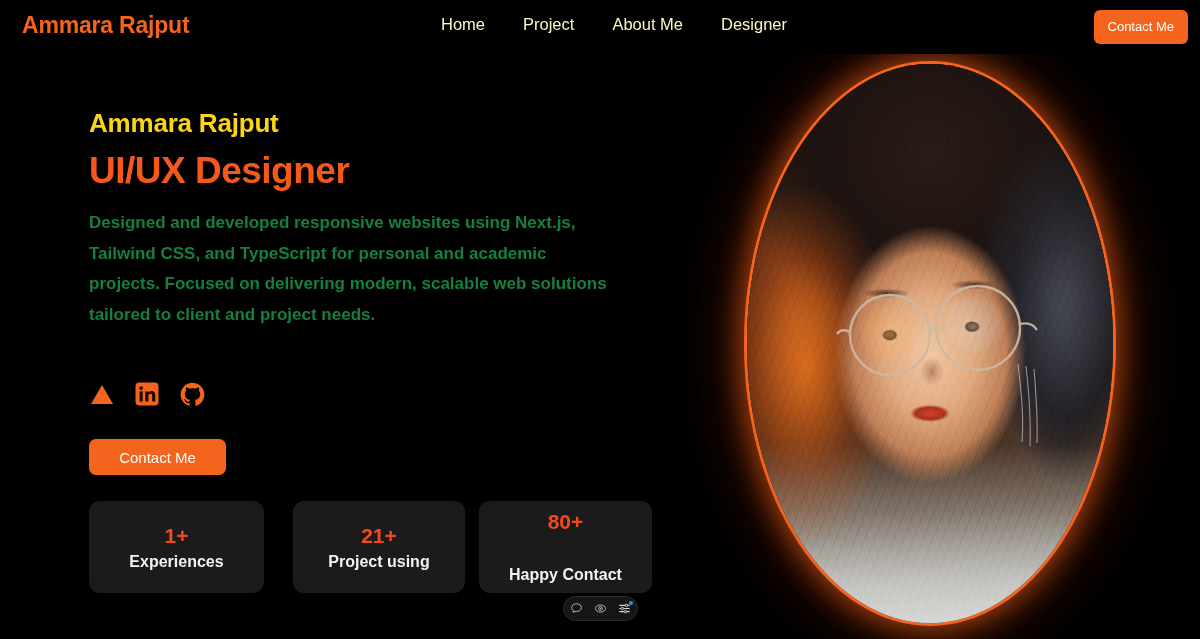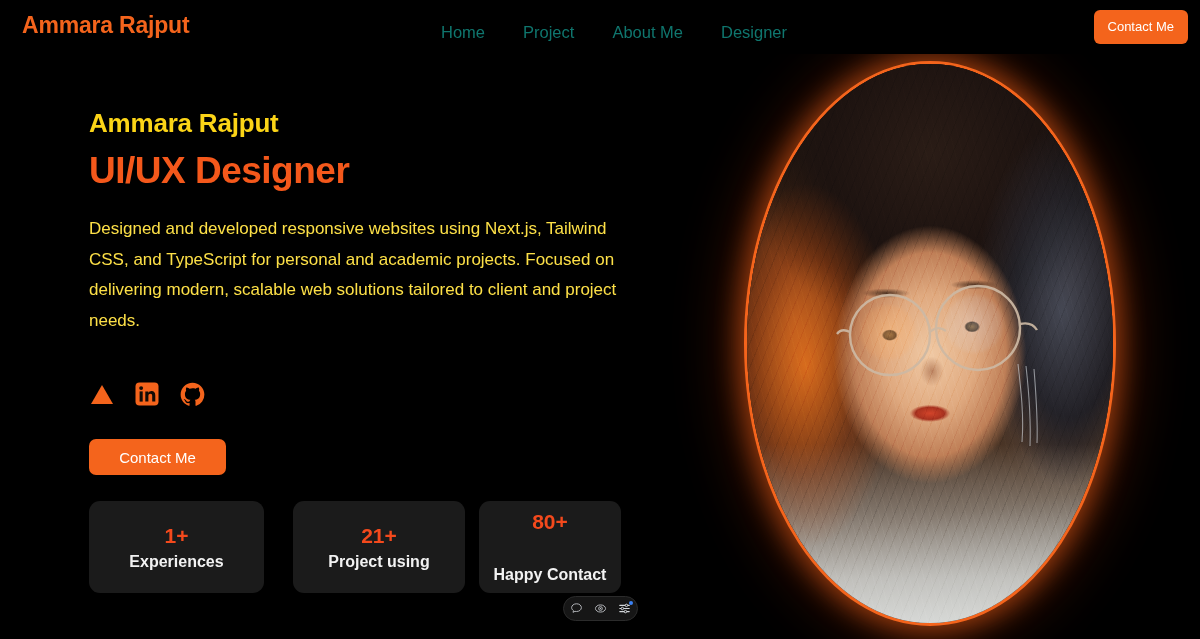--- a/index.html
+++ b/index.html
@@ -44,24 +44,23 @@
     position: absolute;
     left: 441px;
     top: 15px;
     display: flex;
     align-items: center;
     gap: 38px;
   }
 
   .nav-link {
     font-size: 16.5px;
-    color: #0f766e;
+    color: #fef9c3;
     white-space: nowrap;
     cursor: pointer;
-    margin-top: 8px;
   }
 
   #header-contact-button {
     position: absolute;
     right: 12px;
     top: 10px;
     background: #f4641c;
     color: #ffffff;
     font-size: 13px;
     border: none;
@@ -86,29 +85,29 @@
     color: #fbd417;
     letter-spacing: -0.2px;
     margin-bottom: 11px;
   }
 
   #hero-role {
     font-size: 37px;
     font-weight: bold;
     color: #f4581b;
     letter-spacing: -0.5px;
-    margin-bottom: 22px;
+    margin-bottom: 16px;
   }
 
   #hero-description {
     font-size: 17px;
     line-height: 30.5px;
-    color: #fde047;
+    color: #15803d;
     width: 530px;
-    font-weight: normal;
+    font-weight: bold;
   }
 
   
   #social-links {
     position: absolute;
     left: 89px;
     top: 381px;
     display: flex;
     align-items: center;
     gap: 19px;
@@ -154,21 +153,21 @@
     height: 92px;
     display: flex;
     flex-direction: column;
     align-items: center;
     justify-content: center;
     gap: 5px;
   }
 
   .stat-card.w1 { width: 175px; }
   .stat-card.w2 { width: 172px; margin-left: 15px; }
-  .stat-card.w3 { width: 142px; gap: 32px; }
+  .stat-card.w3 { width: 173px; gap: 32px; }
 
   .stat-value {
     font-size: 21px;
     font-weight: bold;
     color: #f4491c;
   }
 
   .stat-label {
     font-size: 16px;
     color: #f2f2f2;

